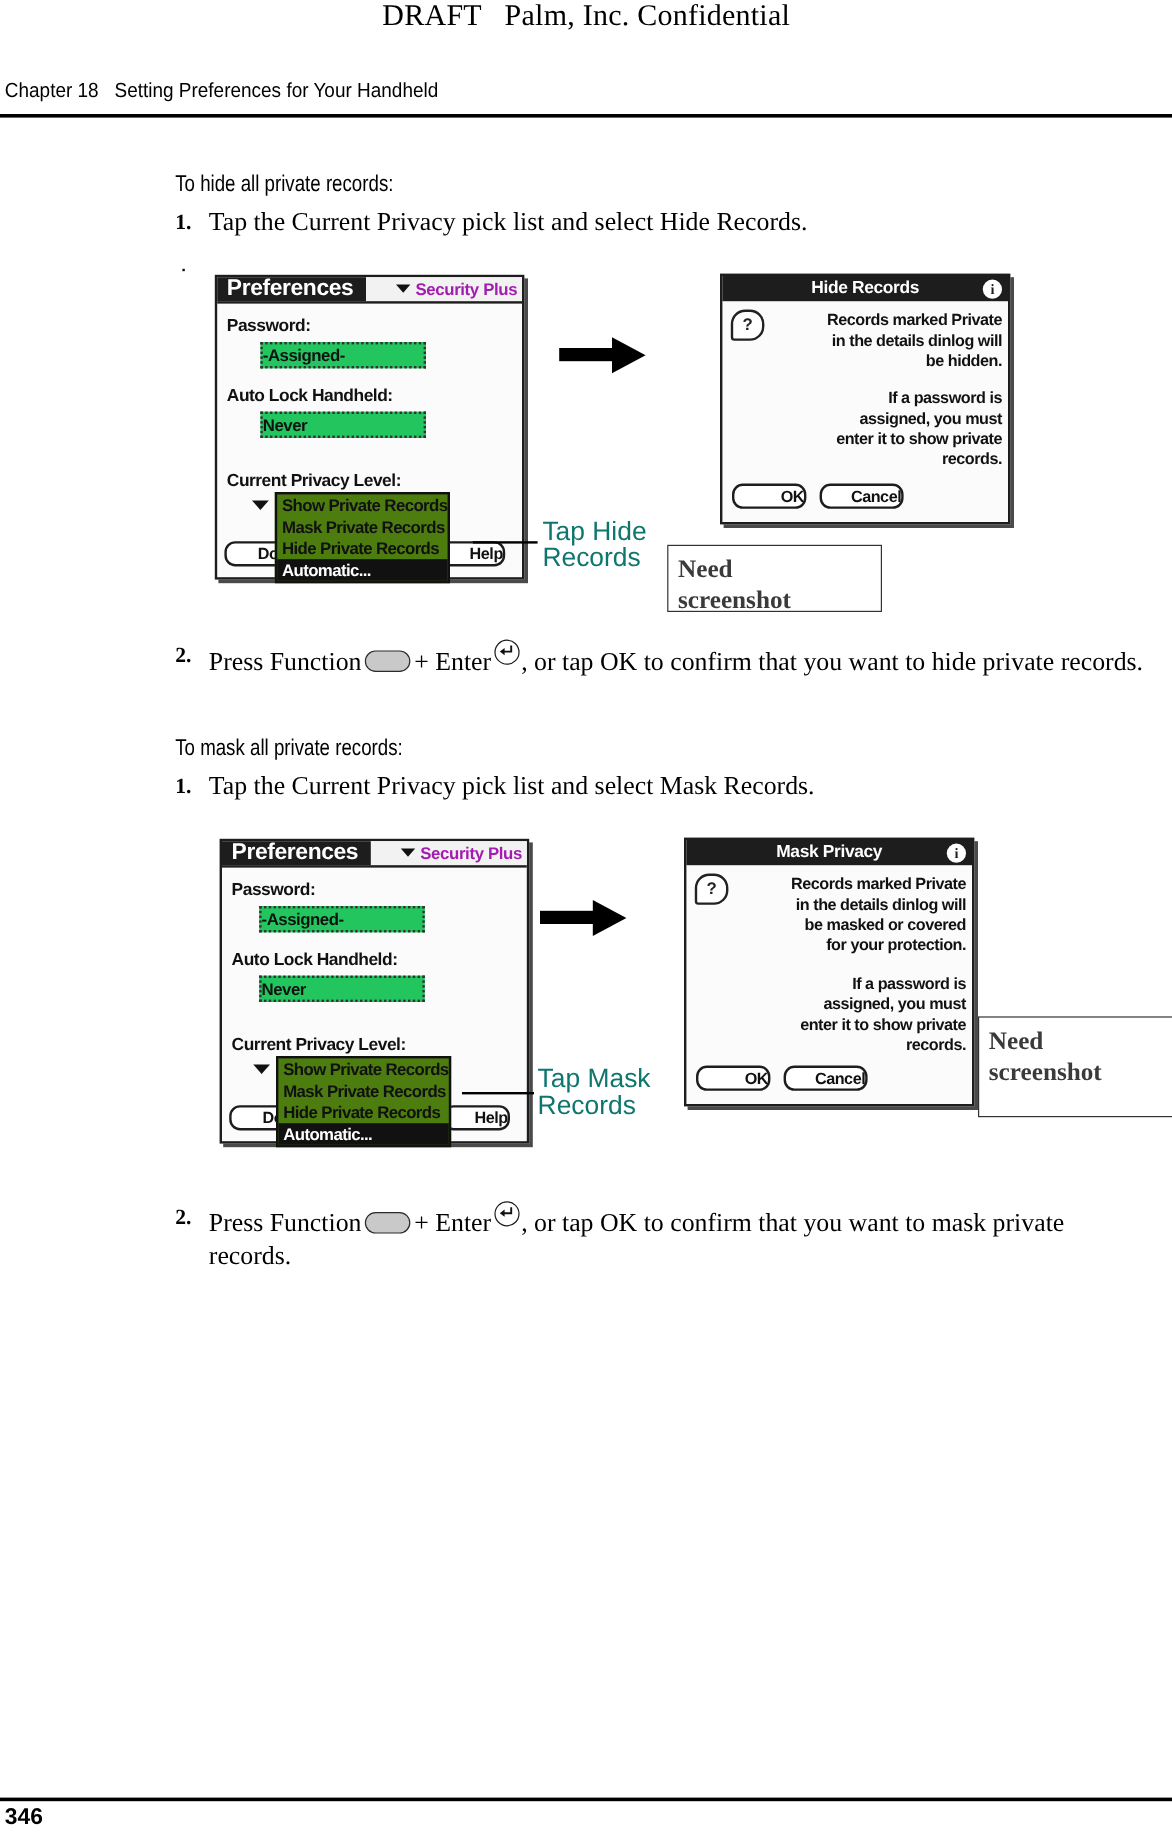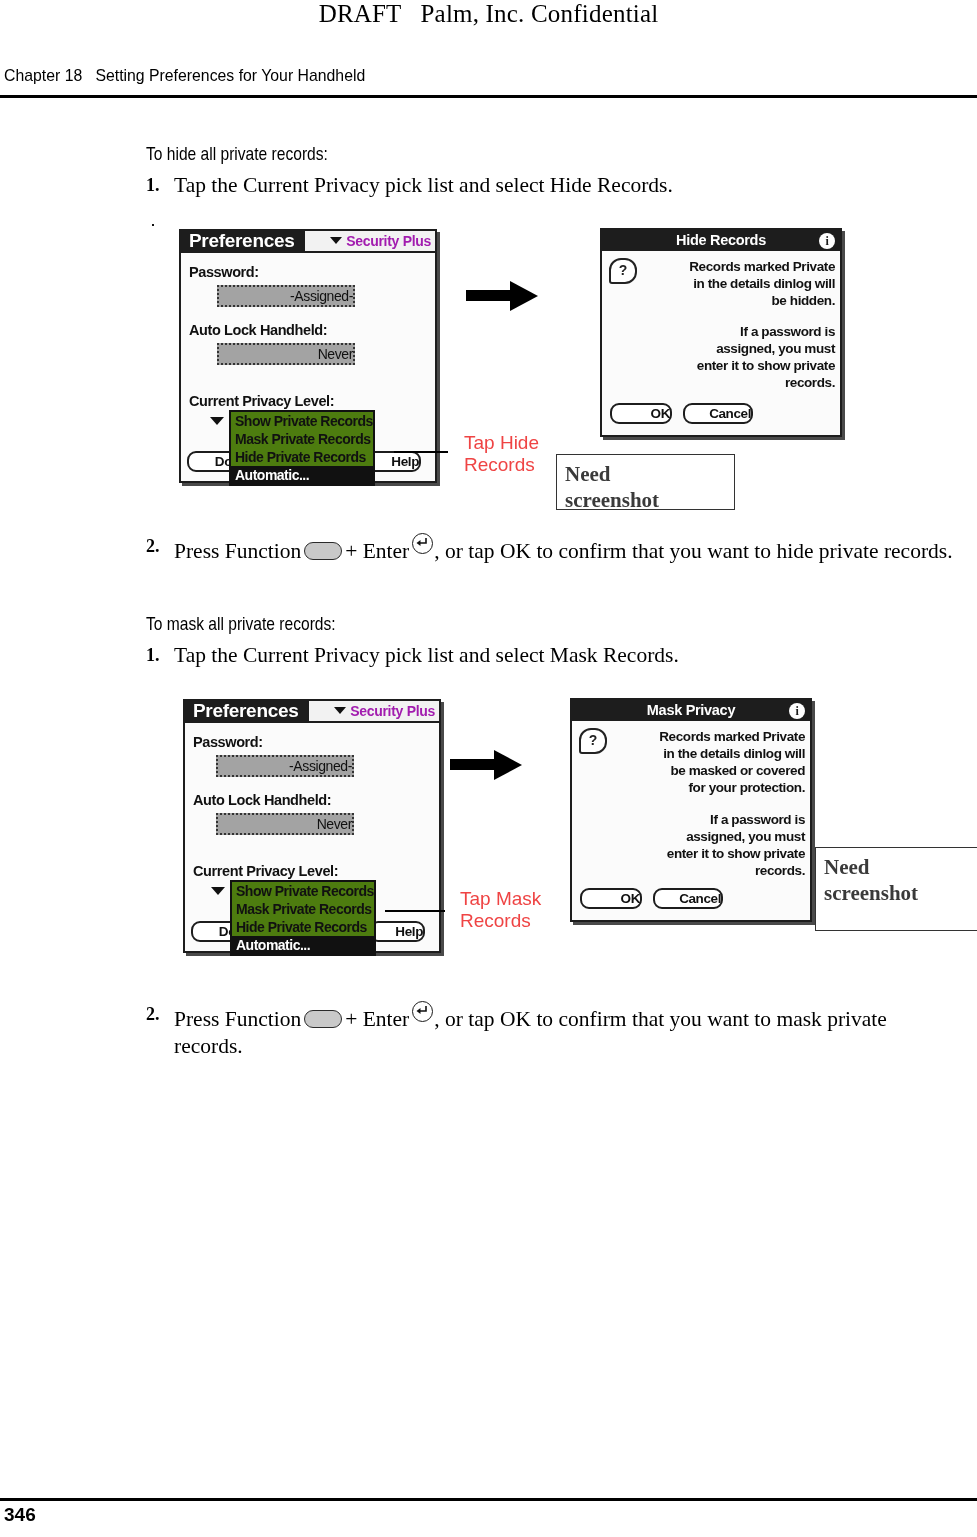--- a/index.html
+++ b/index.html
@@ -186,26 +186,26 @@
     font-weight: bold;
     font-size: 14.5px;
     letter-spacing: -0.4px;
     color: #111;
     white-space: nowrap;
   }
   .dotted-field {
     position: absolute;
     border: 2px dotted #333;
     box-sizing: border-box;
-    text-align: right;
-    font-weight: normal;
+    text-align: left;
+    font-weight: bold;
     font-size: 14px;
     letter-spacing: -0.4px;
     color: #111;
-    background: #a3a3a3;
+    background: #22c55e;
   }
   .picklist {
     position: absolute;
     border: 2px solid #111;
     background: #4d7c0f;
     box-sizing: border-box;
     z-index: 5;
   }
   .pick-item {
     font-weight: bold;
@@ -309,25 +309,24 @@
     width: 0; height: 0;
     border-top: 15px solid transparent;
     border-bottom: 15px solid transparent;
     border-left: 28px solid #000;
   }
 
   
   .callout {
     position: absolute;
     font-family: "Liberation Sans", sans-serif;
-    font-size: 19px;
+    font-size: 22px;
     line-height: 22px;
-    color: #ef4444;
+    color: #0f766e;
     white-space: pre-line;
-    margin-left: 12px;
   }
   .leader {
     position: absolute;
     height: 1.5px;
     background: #000;
   }
 
   
   .need-box {
     position: absolute;

